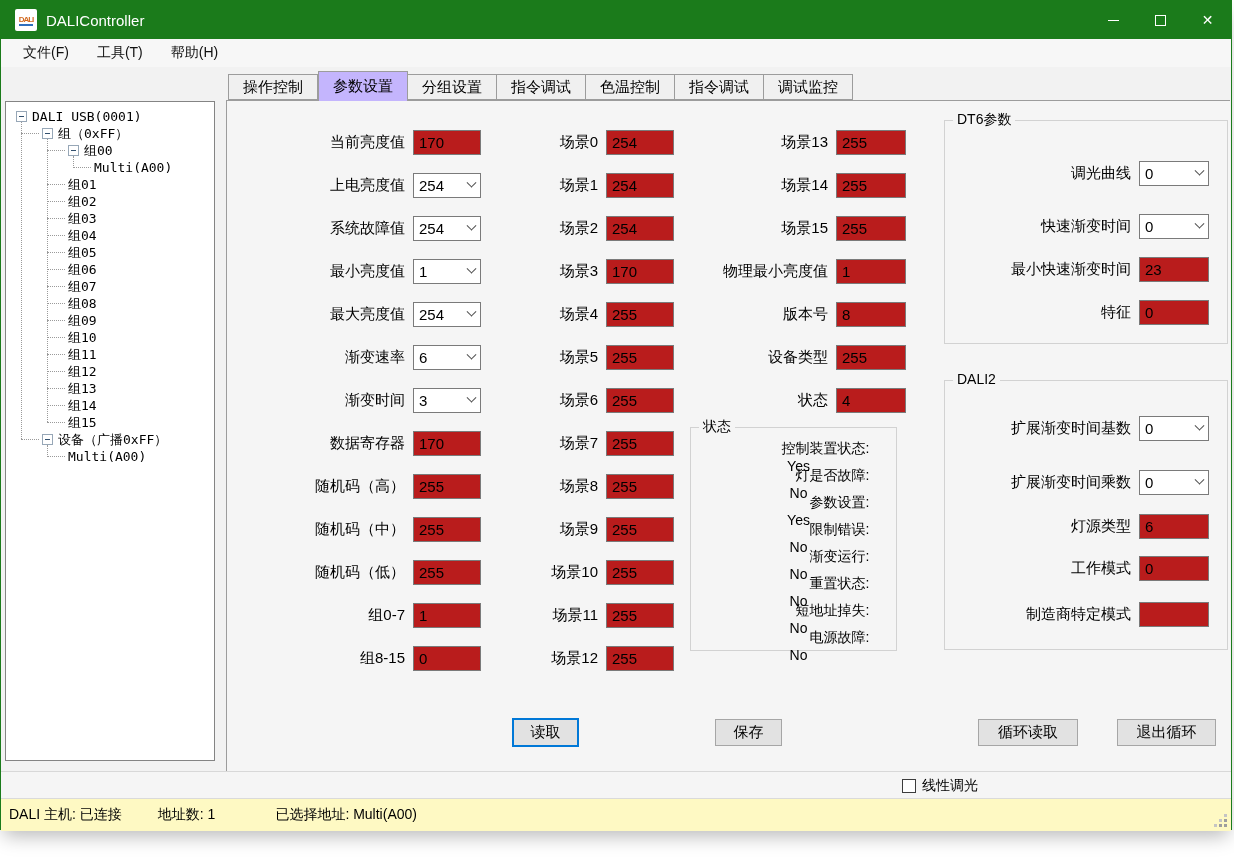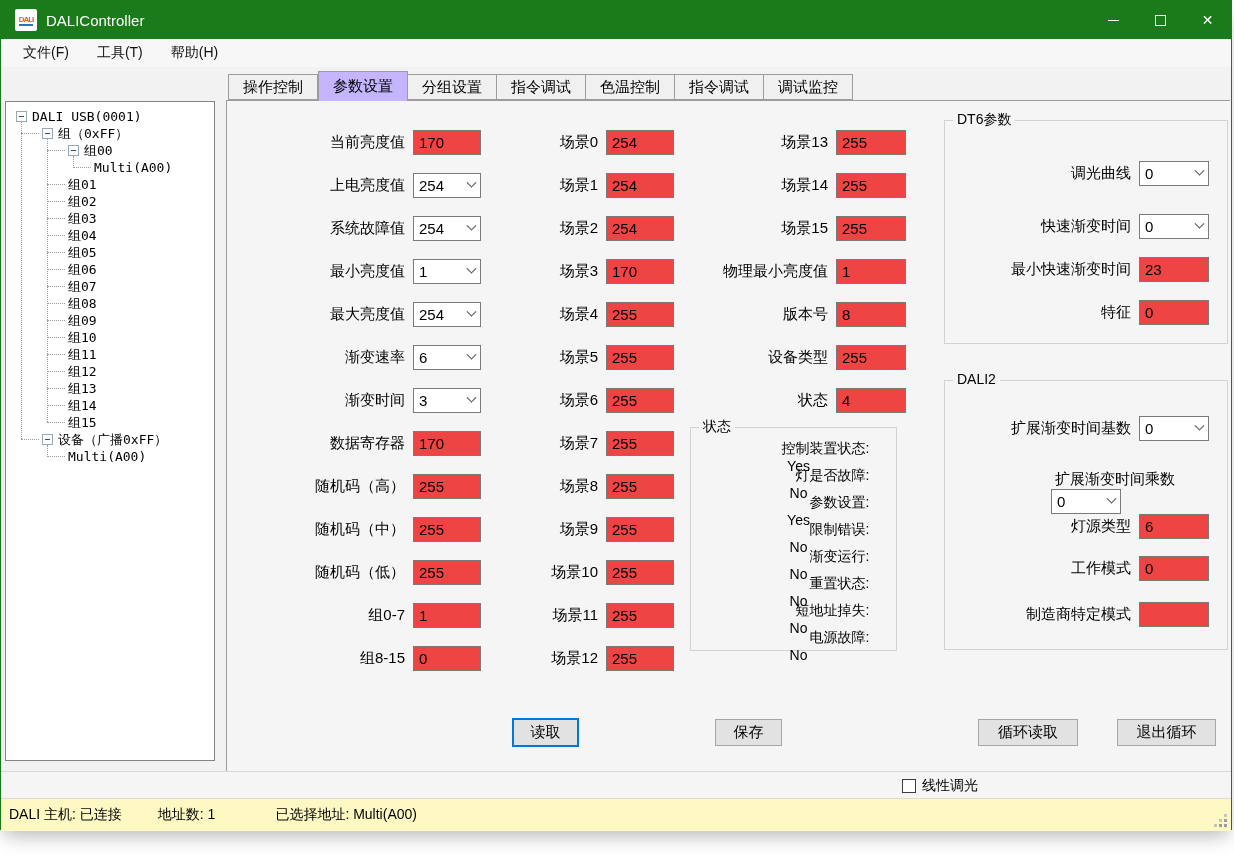--- a/index.html
+++ b/index.html
@@ -54,21 +54,21 @@
   .panel { position:absolute; left:225px; top:99px; width:1004px; height:671px;
     background:#f5f5f5; border-top:1px solid #9c9c9c; border-left:1px solid #9c9c9c; }
   .col { position:absolute; top:29px; }
   .col1 { left:28px; }  .col2 { left:245px; }  .col3 { left:455px; }
   .row { display:flex; align-items:center; height:25px; }
   .col .row { margin-bottom:18px; }
   .field-label { text-align:right; font-size:15px; color:#000; margin-right:8px; flex:none; white-space:nowrap; }
   .col1 .field-label { width:150px; }
   .col2 .field-label { width:126px; }
   .col3 .field-label { width:146px; }
-  .field-input { width:68px; height:25px; border:1px solid #7a7a7a; background:#ef4444;
+  .field-input { width:68px; height:25px; border:1px solid #7a7a7a; background:#b91c1c;
     font-size:15px; padding:0 5px; font-family:inherit; color:#000; outline:none; flex:none; }
   .col3 .field-input { width:70px; }
   .combo { width:68px; height:25px; border:1px solid #7a7a7a; background:#fff;
     display:flex; align-items:center; padding:0 5px; font-size:15px; flex:none; }
   .combo-val { color:#000; }
   .chev { margin-left:auto; width:7px; height:7px; border-right:1px solid #4c4c4c;
     border-bottom:1px solid #4c4c4c; transform:rotate(45deg) translate(-2px,-2px); flex:none; }
 
   
   .group { position:absolute; border:1px solid #d2d2d2; }
@@ -82,21 +82,21 @@
   .sval { margin-left:10px; font-size:14px; color:#000; }
   .dt6-group  { left:717px; top:19px;  width:284px; height:224px; }
   .dali2-group{ left:717px; top:279px; width:284px; height:270px; }
   .dt6-group .field-label, .dali2-group .field-label { width:186px; }
   .group .combo, .group .field-input { width:70px; }
   .dt6-group  .row:nth-child(1){ margin-top:40px; }
   .dt6-group  .row:nth-child(2){ margin-top:28px; }
   .dt6-group  .row:nth-child(3){ margin-top:18px; }
   .dt6-group  .row:nth-child(4){ margin-top:18px; }
   .dali2-group .row:nth-child(1){ margin-top:35px; }
-  .dali2-group .row:nth-child(2){ margin-top:29px;flex-direction:column; }
+  .dali2-group .row:nth-child(2){ margin-top:29px; }
   .dali2-group .row:nth-child(3){ margin-top:19px; }
   .dali2-group .row:nth-child(4){ margin-top:17px; }
   .dali2-group .row:nth-child(5){ margin-top:21px; }
 
   
   .btn { position:absolute; background:#e2e2e2; border:1px solid #a6a6a6; font-size:15px;
     font-family:inherit; color:#000; display:flex; align-items:center; justify-content:center; cursor:default; }
   .btn-read { left:285px; top:617px; width:67px; height:29px; border:2px solid #0078d7; }
   .btn-save { left:488px; top:618px; width:67px; height:27px; }
   .btn-loop { left:751px; top:618px; width:100px; height:27px; }

